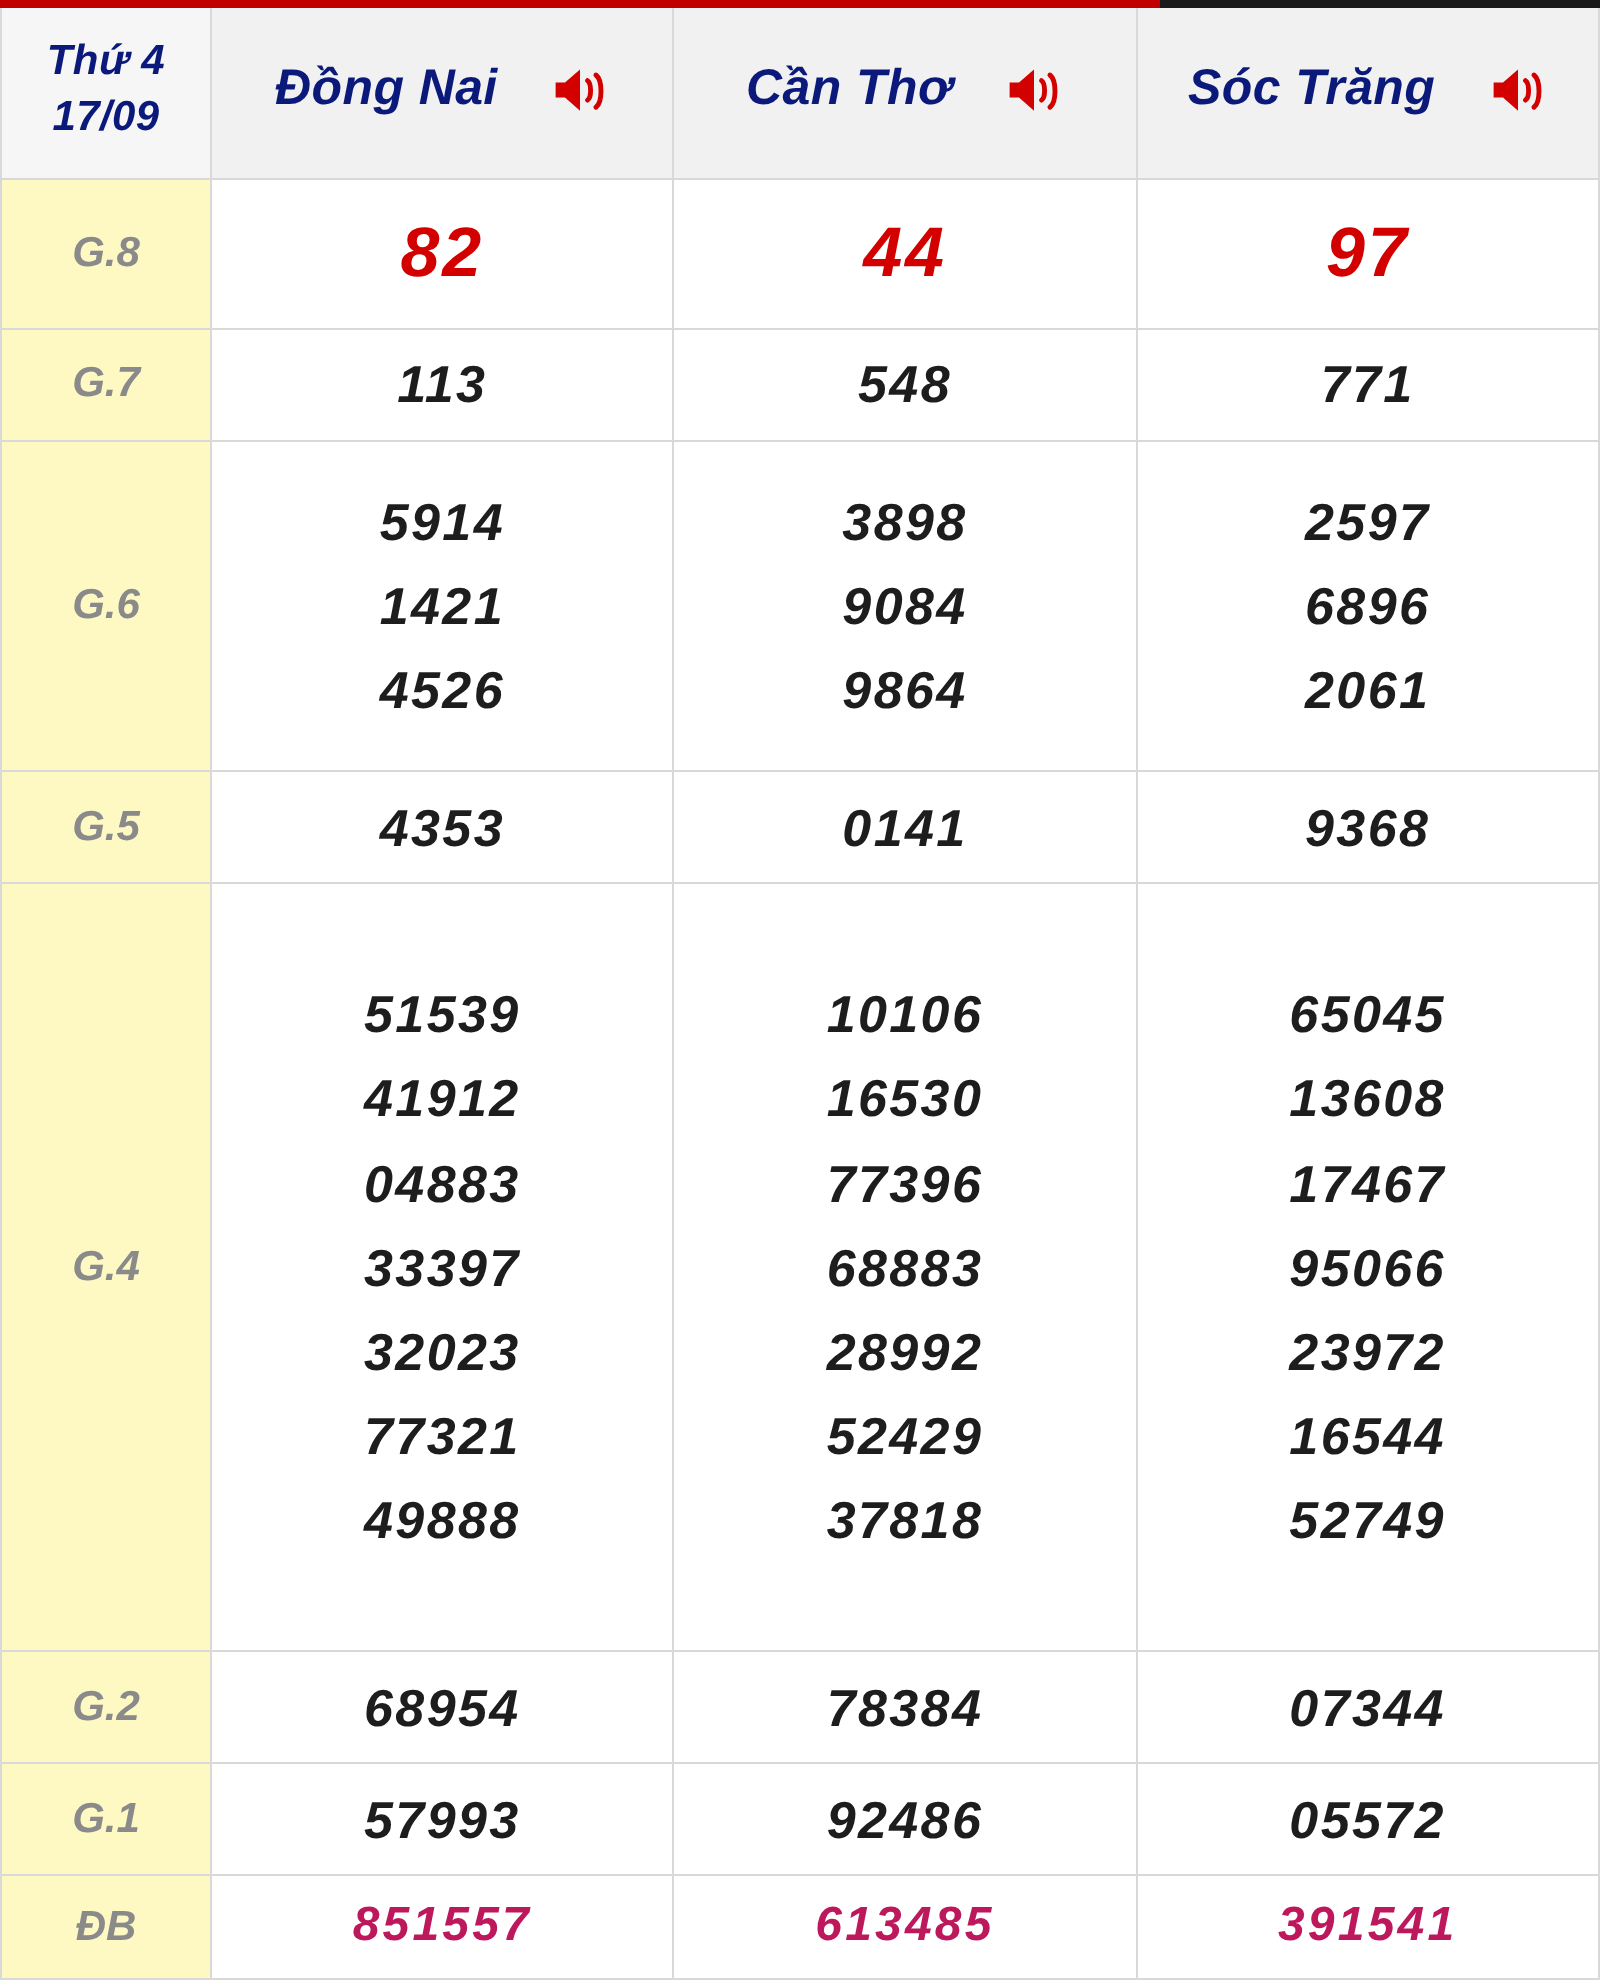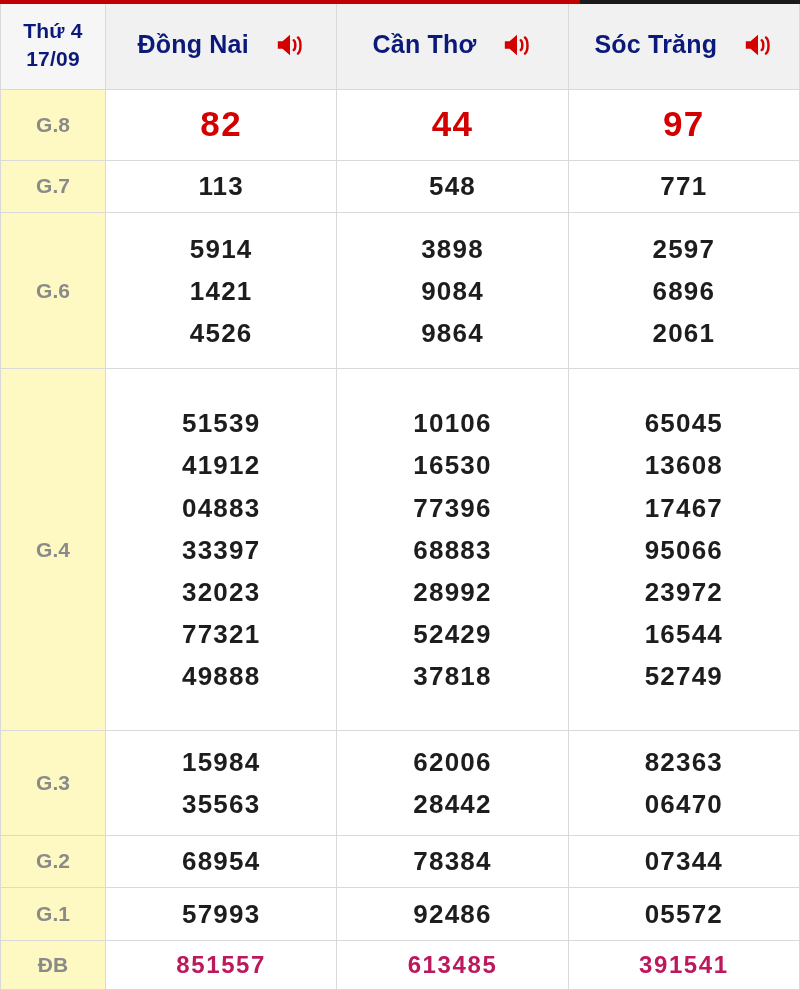--- a/index.html
+++ b/index.html
@@ -17,20 +17,21 @@
     width: 800px;
     height: 990px;
     box-sizing: border-box;
     position: relative;
   }
   table.lottery {
     border-collapse: collapse;
     width: 800px;
     height: 990px;
     table-layout: fixed;
+    font-style: italic;
   }
   table.lottery td, table.lottery th {
     border: 1px solid #d9d9d9;
     text-align: center;
     vertical-align: middle;
     padding: 0;
   }
   
   .top-rule {
     position: absolute;
@@ -206,20 +207,32 @@
             <span class="num-line">9084</span>
             <span class="num-line">9864</span>
           </td>
           <td class="nums">
             <span class="num-line">2597</span>
             <span class="num-line">6896</span>
             <span class="num-line">2061</span>
           </td>
         </tr>
         <tr>
+          <td class="label">G.5</td>
+          <td class="nums">
+            <span class="num-line">4353</span>
+          </td>
+          <td class="nums">
+            <span class="num-line">0141</span>
+          </td>
+          <td class="nums">
+            <span class="num-line">9368</span>
+          </td>
+        </tr>
+        <tr>
           <td class="label">G.4</td>
           <td class="nums">
             <span class="num-line">51539</span>
             <span class="num-line">41912</span>
             <span class="num-line">04883</span>
             <span class="num-line">33397</span>
             <span class="num-line">32023</span>
             <span class="num-line">77321</span>
             <span class="num-line">49888</span>
           </td>
@@ -236,35 +249,20 @@
             <span class="num-line">65045</span>
             <span class="num-line">13608</span>
             <span class="num-line">17467</span>
             <span class="num-line">95066</span>
             <span class="num-line">23972</span>
             <span class="num-line">16544</span>
             <span class="num-line">52749</span>
           </td>
         </tr>
         <tr>
-          <td class="label">G.3</td>
-          <td class="nums">
-            <span class="num-line">15984</span>
-            <span class="num-line">35563</span>
-          </td>
-          <td class="nums">
-            <span class="num-line">62006</span>
-            <span class="num-line">28442</span>
-          </td>
-          <td class="nums">
-            <span class="num-line">82363</span>
-            <span class="num-line">06470</span>
-          </td>
-        </tr>
-        <tr>
           <td class="label">G.2</td>
           <td class="nums">
             <span class="num-line">68954</span>
           </td>
           <td class="nums">
             <span class="num-line">78384</span>
           </td>
           <td class="nums">
             <span class="num-line">07344</span>
           </td>

